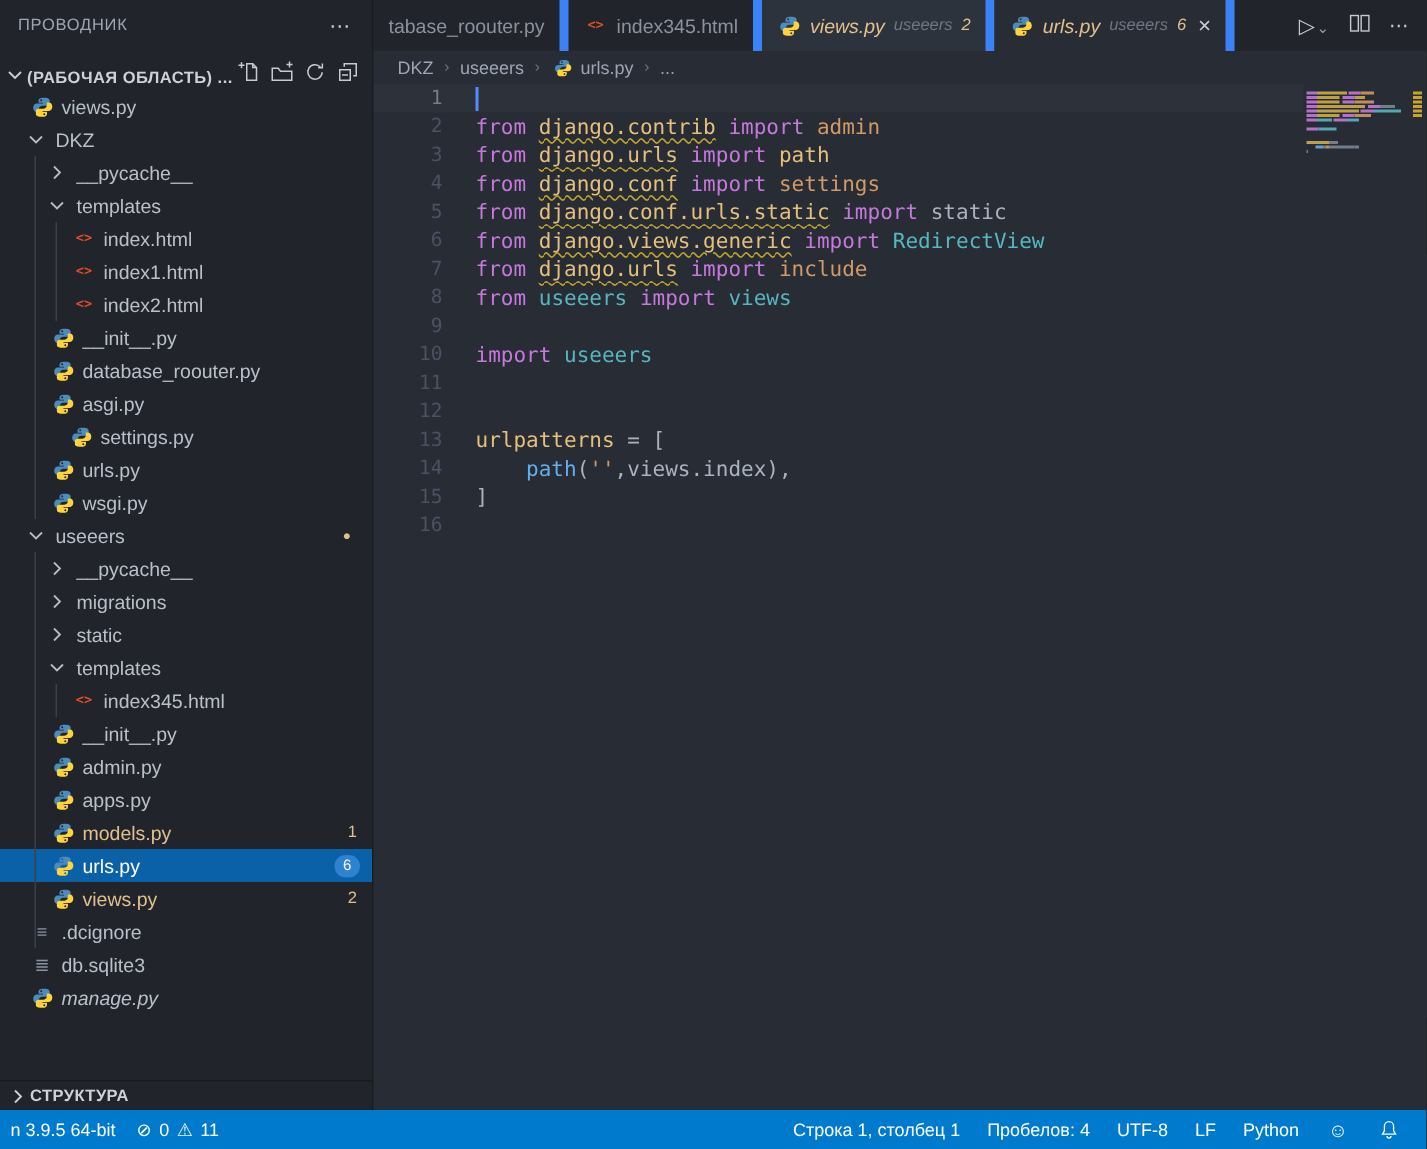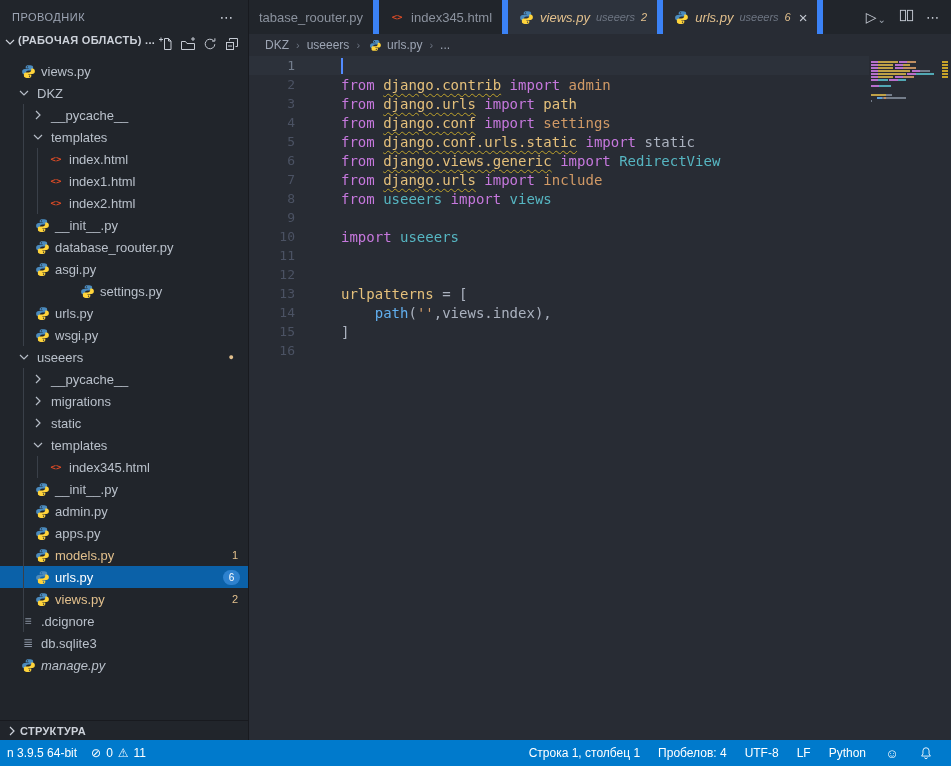--- a/index.html
+++ b/index.html
@@ -5,21 +5,21 @@
   *{box-sizing:border-box;margin:0;padding:0}
   html,body{width:951px;height:766px;overflow:hidden;background:#21252b;
     font-family:"Liberation Sans","DejaVu Sans",sans-serif;}
   .app{width:951px;height:766px;display:flex;flex-direction:column;color:#abb2bf;font-size:13px;}
   .main{flex:1;display:flex;min-height:0;}
 
   
   .sidebar{width:249px;min-width:249px;background:var(--sidebar-bg,#21252b);display:flex;flex-direction:column;border-right:1px solid #181a1f;}
   .sb-title-row{height:34px;display:flex;align-items:center;justify-content:space-between;padding:0 14px 0 12px;color:#9da5b4;font-size:11px;letter-spacing:.5px;flex:none;}
   .more-btn{color:#c5cad3;font-size:14px;cursor:default;}
-  .ws-row{height:24px;display:flex;align-items:flex-start;padding:0 6px 0 2px;font-weight:bold;font-size:11px;color:#cdd2da;flex:none;}
+  .ws-row{height:24px;display:flex;align-items:flex-end;padding:0 6px 0 2px;font-weight:bold;font-size:11px;color:#cdd2da;flex:none;}
   .ws-label{letter-spacing:.3px;white-space:nowrap;overflow:hidden;}
   .ws-actions{margin-left:auto;display:flex;gap:2px;}
   .icon-btn{width:20px;height:20px;display:flex;align-items:center;justify-content:center;color:#c5cad3;}
   .tree{flex:1;overflow:hidden;position:relative;padding-top:2px;}
   .row{height:22px;display:flex;align-items:center;white-space:nowrap;color:#b9c0ca;font-size:13px;}
   .row .label{margin-left:5px;}
   .row.selected{background:var(--selection,#0b61a8);color:#fff;}
   .row.selected .label{color:#fff;}
   .row.modified .label{color:var(--modified,#e2c08d);}
   .badge{margin-left:auto;margin-right:10px;font-size:11px;color:var(--modified,#e2c08d);}
@@ -48,21 +48,21 @@
   .run-chev{font-size:10px;margin-top:4px;color:#9aa1ac;}
   .breadcrumb{height:22px;display:flex;align-items:center;padding:0 16px;font-size:12px;color:#9da5b4;gap:7px;flex:none;}
   .bc-sep{color:#6b7380;font-size:11px;}
   .bc-item{display:flex;align-items:center;gap:4px;}
   .editor{flex:1;position:relative;overflow:hidden;font-family:"DejaVu Sans Mono",monospace;font-size:14px;}
   .lines{position:absolute;top:0;left:0;right:82px;}
   .line{height:19px;display:flex;align-items:center;}
   .line.cur{background:#2c313a;}
   .num{width:60px;padding-right:14px;text-align:right;color:#4b5263;font-size:13px;flex:none;}
   .line.cur .num{color:#737d8c;}
-  .code{white-space:pre;padding-left:8px;margin-left:24px;}
+  .code{white-space:pre;padding-left:8px;}
   .cursor{display:inline-block;width:2px;height:16px;background:#528bff;vertical-align:middle;}
   .tk-kw{color:var(--c-kw,#c678dd);}
   .tk-mod{color:var(--c-mod,#e5c07b);text-decoration:underline wavy #bfa32b 1px;text-underline-offset:3px;}
   .tk-orn{color:var(--c-orn,#d19a66);}
   .tk-cyn{color:var(--c-cyn,#56b6c2);}
   .tk-var{color:var(--c-var,#e5c07b);}
   .tk-df{color:var(--c-df,#abb2bf);}
   .tk-str{color:var(--c-str,#d19a66);}
   .tk-blu{color:var(--c-blu,#61afef);}
   .minimap{position:absolute;top:1px;right:14px;width:66px;opacity:.9;}
@@ -200,21 +200,21 @@
           </div>
           <div class="row" style="padding-left: 34px;">
             <span class="ic ic-python">
               <svg viewBox="0 0 16 16" width="15" height="15">
                 <path fill="#4b8bbe" d="M7.9 1.2c-1.7 0-2.9.7-2.9 2v1.6h3.2v.5H3.9c-1.5 0-2.7 1.1-2.7 3s1.1 3 2.6 3h1.3v-1.8c0-1.4 1.2-2.6 2.8-2.6h3.1c1.1 0 1.9-.8 1.9-1.9V3.2c0-1.2-1.4-2-3-2zm-1 1.1a.7.7 0 1 1 0 1.4.7.7 0 0 1 0-1.4z"></path>
                 <path fill="#ffd43b" d="M8.1 14.8c1.7 0 2.9-.7 2.9-2v-1.6H7.8v-.5h4.3c1.5 0 2.7-1.1 2.7-3s-1.1-3-2.6-3h-1.3v1.8c0 1.4-1.2 2.6-2.8 2.6H5c-1.1 0-1.9.8-1.9 1.9v1.8c0 1.2 1.4 2 3 2zm1-1.1a.7.7 0 1 1 0-1.4.7.7 0 0 1 0 1.4z"></path>
               </svg>
             </span>
             <span class="label">asgi.py</span>
           </div>
-          <div class="row" style="padding-left: 34px; margin-left: 45px;">
+          <div class="row" style="padding-left: 46px;">
             <span class="ic ic-python">
               <svg viewBox="0 0 16 16" width="15" height="15">
                 <path fill="#4b8bbe" d="M7.9 1.2c-1.7 0-2.9.7-2.9 2v1.6h3.2v.5H3.9c-1.5 0-2.7 1.1-2.7 3s1.1 3 2.6 3h1.3v-1.8c0-1.4 1.2-2.6 2.8-2.6h3.1c1.1 0 1.9-.8 1.9-1.9V3.2c0-1.2-1.4-2-3-2zm-1 1.1a.7.7 0 1 1 0 1.4.7.7 0 0 1 0-1.4z"></path>
                 <path fill="#ffd43b" d="M8.1 14.8c1.7 0 2.9-.7 2.9-2v-1.6H7.8v-.5h4.3c1.5 0 2.7-1.1 2.7-3s-1.1-3-2.6-3h-1.3v1.8c0 1.4-1.2 2.6-2.8 2.6H5c-1.1 0-1.9.8-1.9 1.9v1.8c0 1.2 1.4 2 3 2zm1-1.1a.7.7 0 1 1 0-1.4.7.7 0 0 1 0 1.4z"></path>
               </svg>
             </span>
             <span class="label">settings.py</span>
           </div>
           <div class="row" style="padding-left: 34px;">
             <span class="ic ic-python">

